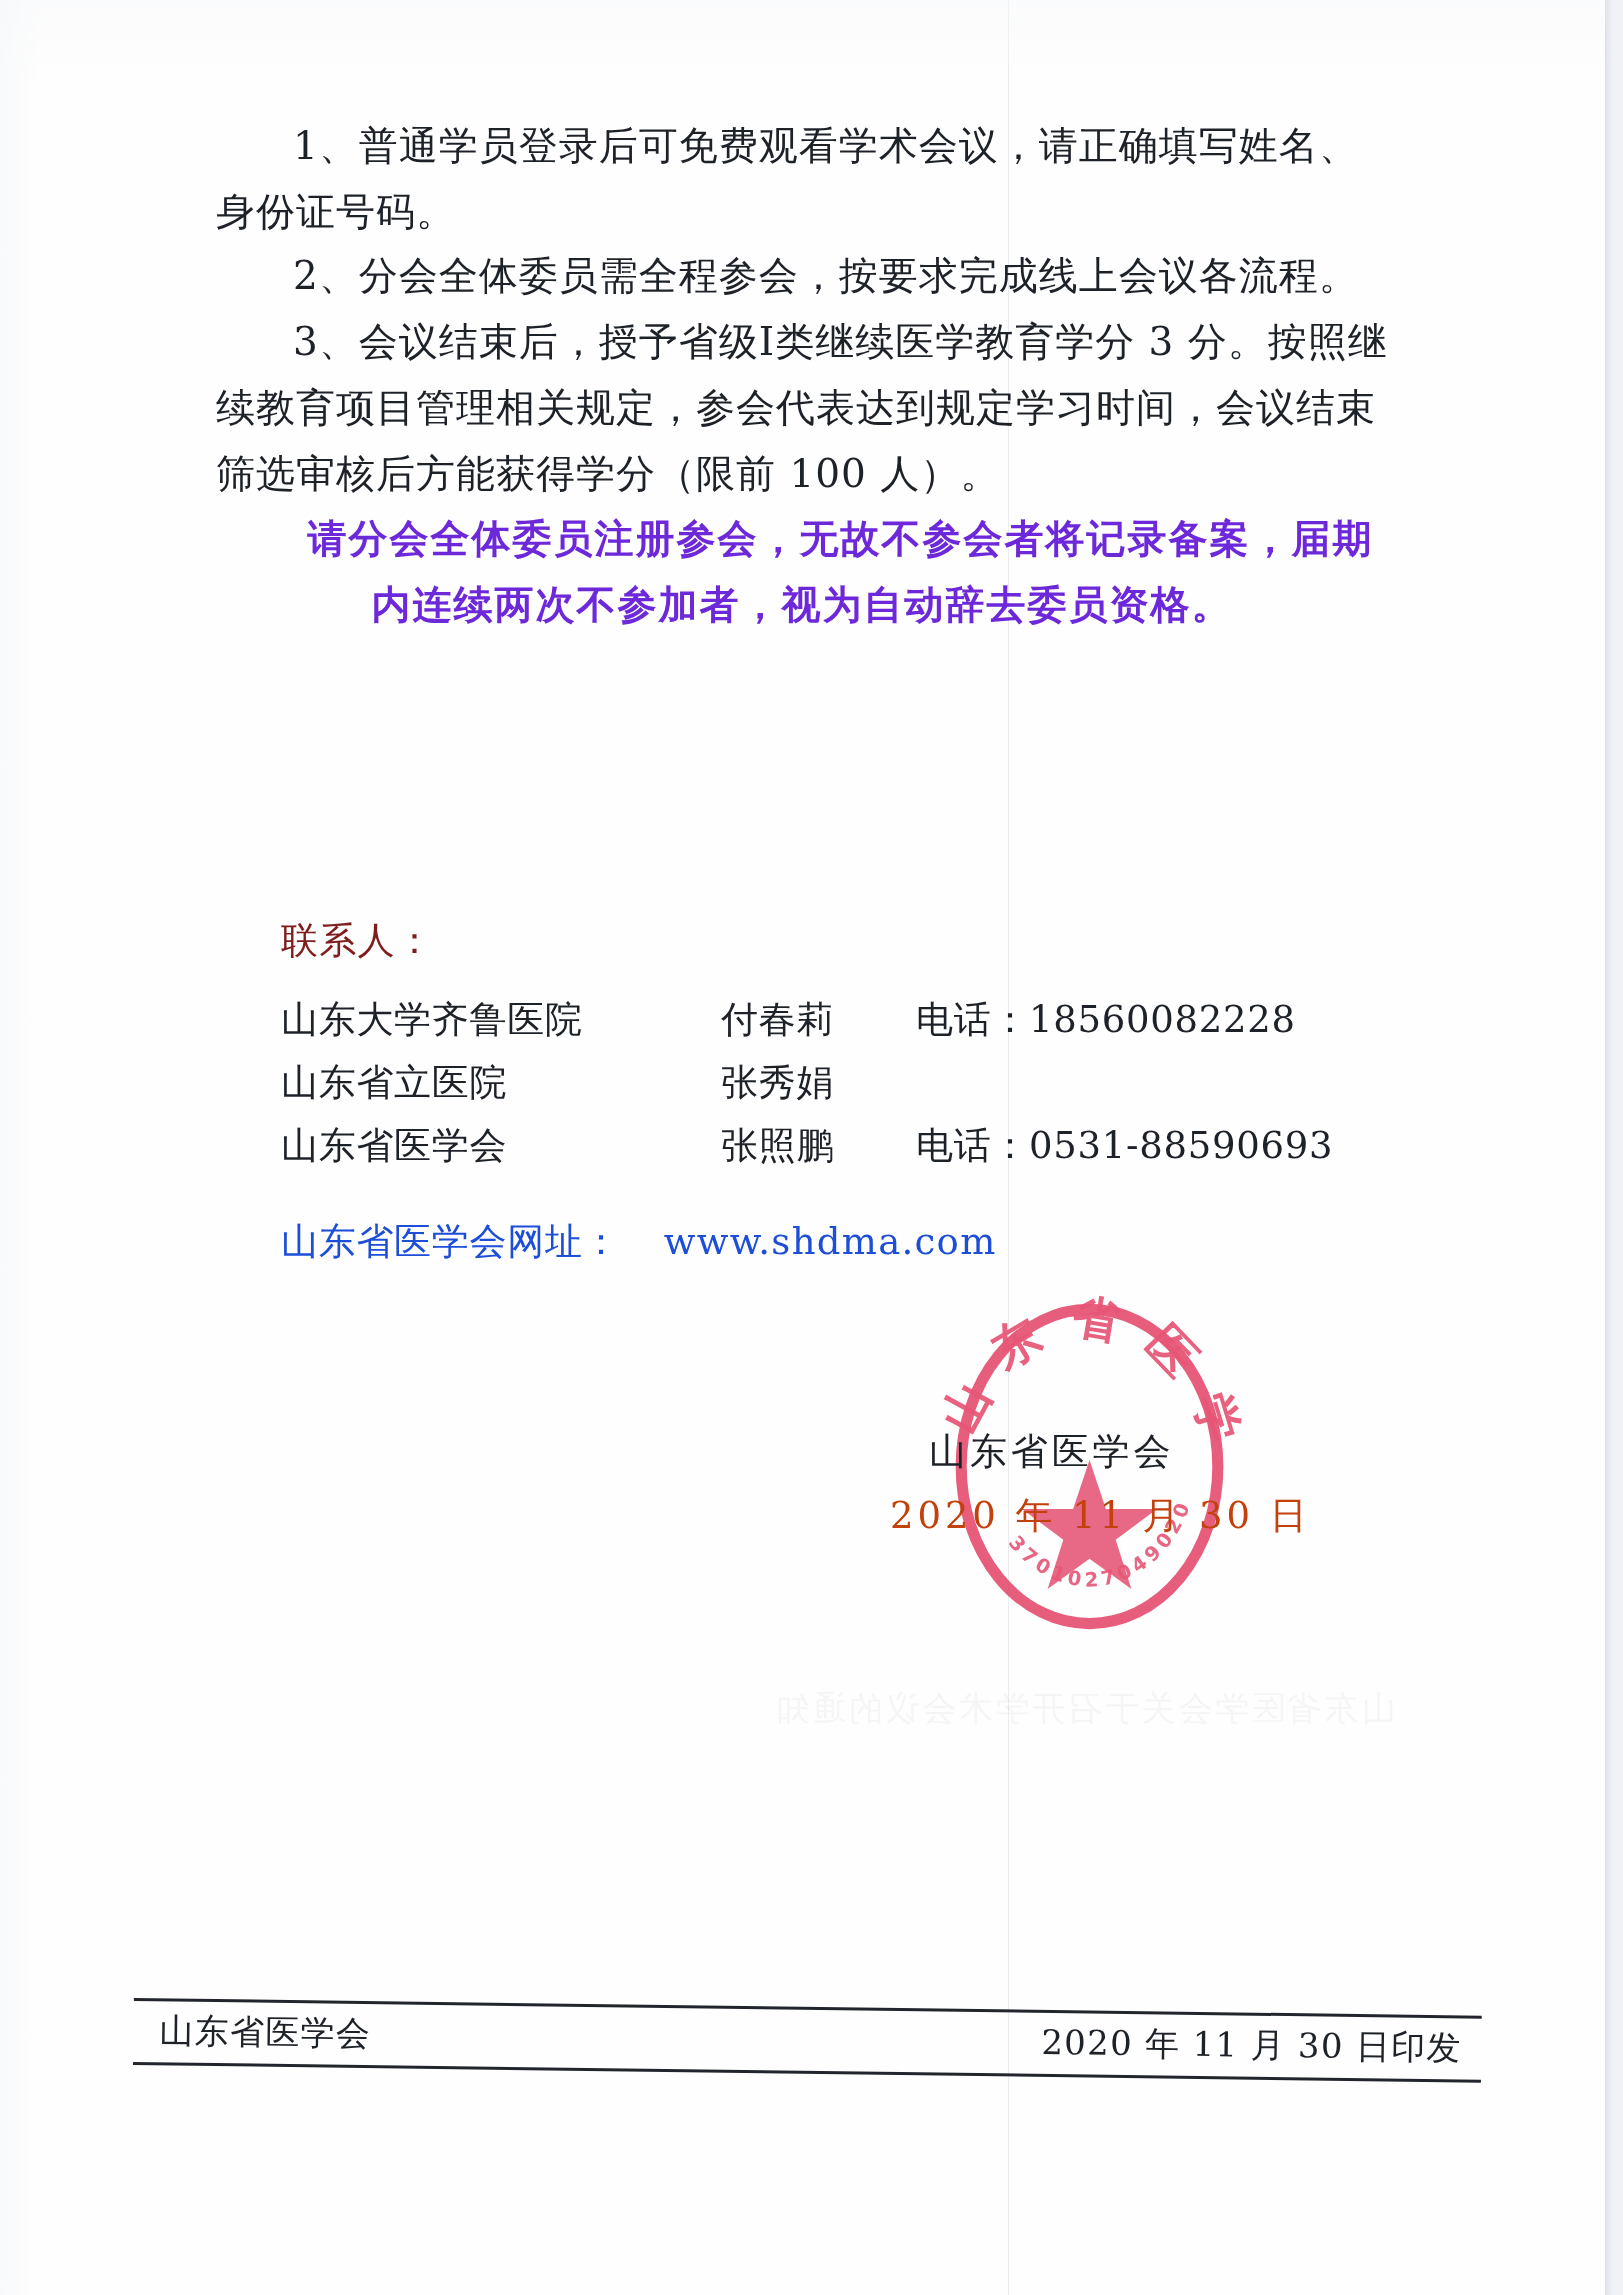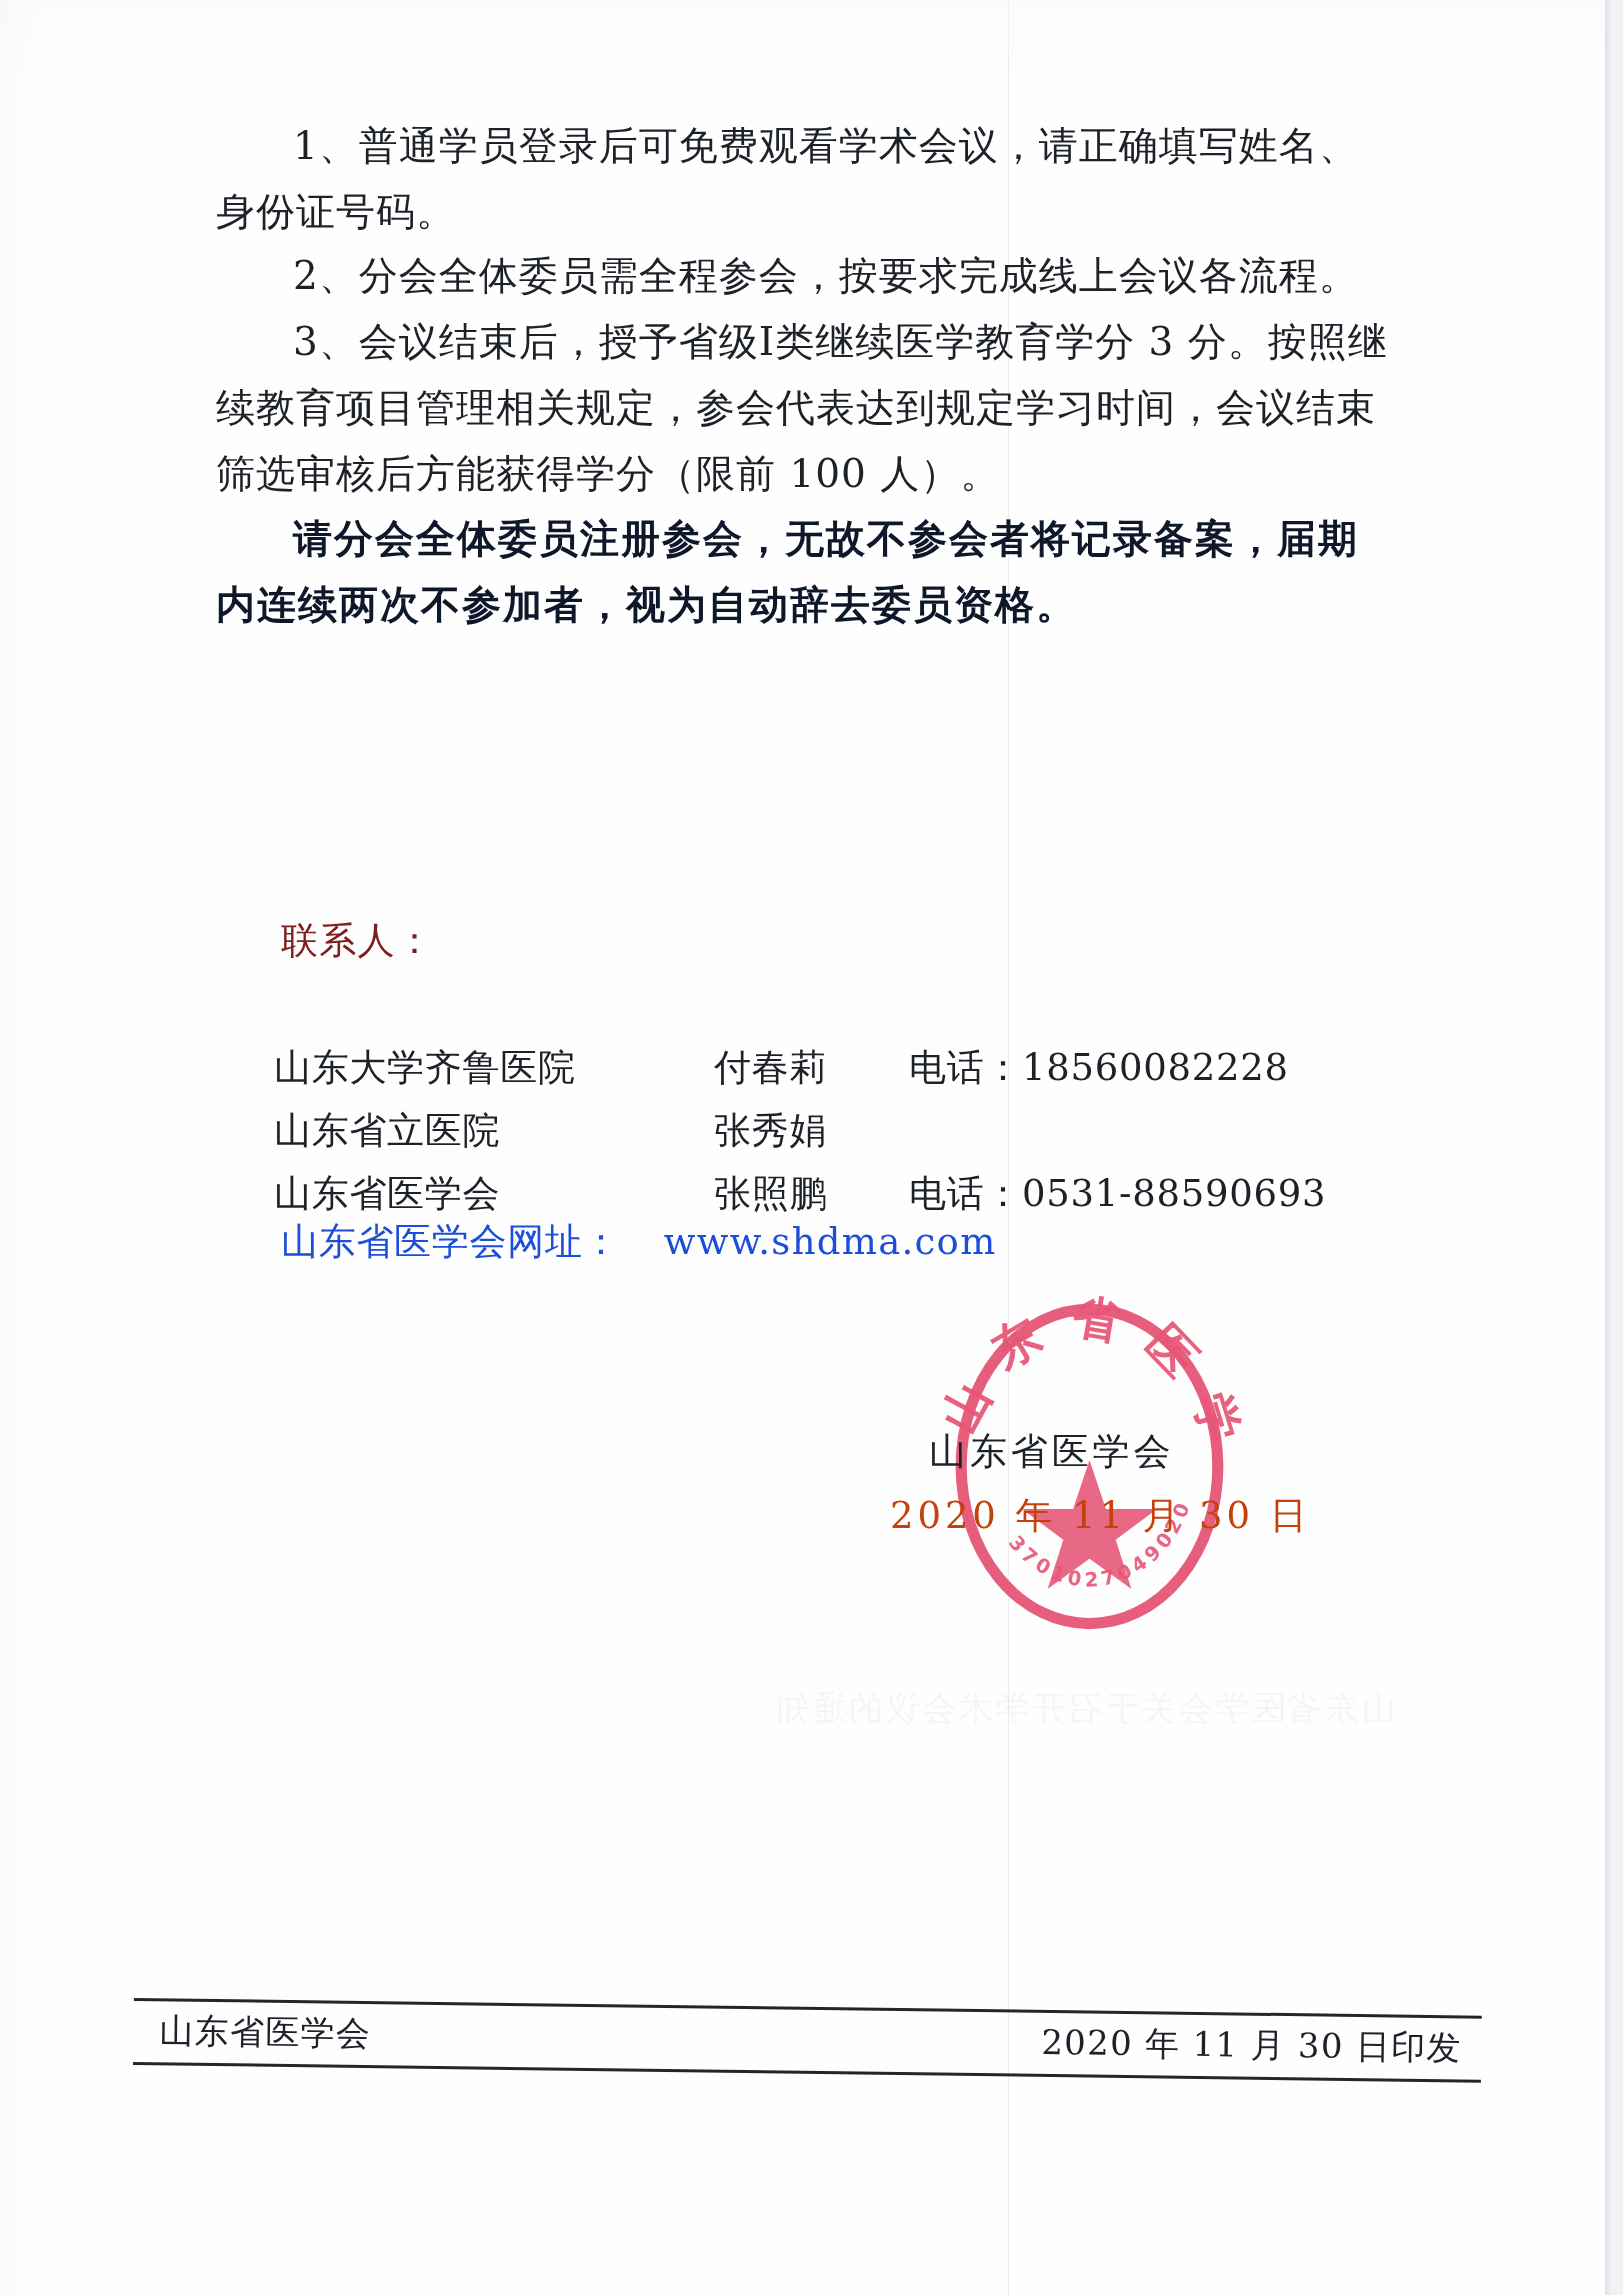--- a/index.html
+++ b/index.html
@@ -74,43 +74,43 @@
     font-size: 39px;
     line-height: 66px;
     letter-spacing: 1px;
     white-space: pre-wrap;
     font-weight: 400;
   }
   .para.indent { text-indent: 77px; }
   .para.bold {
     font-weight: 700;
     letter-spacing: 2px;
-    color: #0f172a;
+    color: #6d28d9;
+    text-align: center;
   }
 
   #para-1 { left: 216px; top: 113px;  width: 1159px; }
   #para-2 { left: 216px; top: 243px;  width: 1159px; }
   #para-3 { left: 216px; top: 309px;  width: 1172px; }
   #para-4 { left: 216px; top: 505px;  width: 1172px; }
 
   
   .contact-label {
     position: absolute;
     left: 281px;
     top: 916px;
     font-size: 37px;
     letter-spacing: 1.3px;
     color: #7f1d1d;
   }
   .contact-table {
     position: absolute;
-    left: 274px;
+    left: 281px;
     top: 995px;
     width: 1080px;
-    margin-top: 48px;
   }
   .contact-row {
     position: relative;
     height: 63px;
     font-size: 37px;
     color: #1d2128;
     letter-spacing: 0.7px;
   }
   .c-org   { position: absolute; left: 0px;   top: 0; width: 425px; }
   .c-name  { position: absolute; left: 440px; top: 0; width: 170px; }

